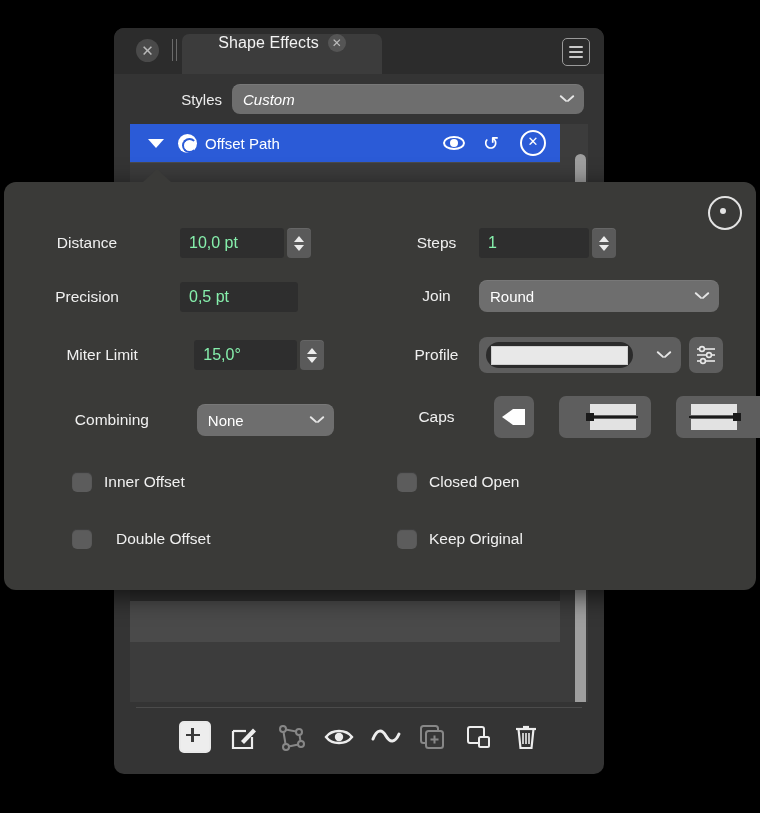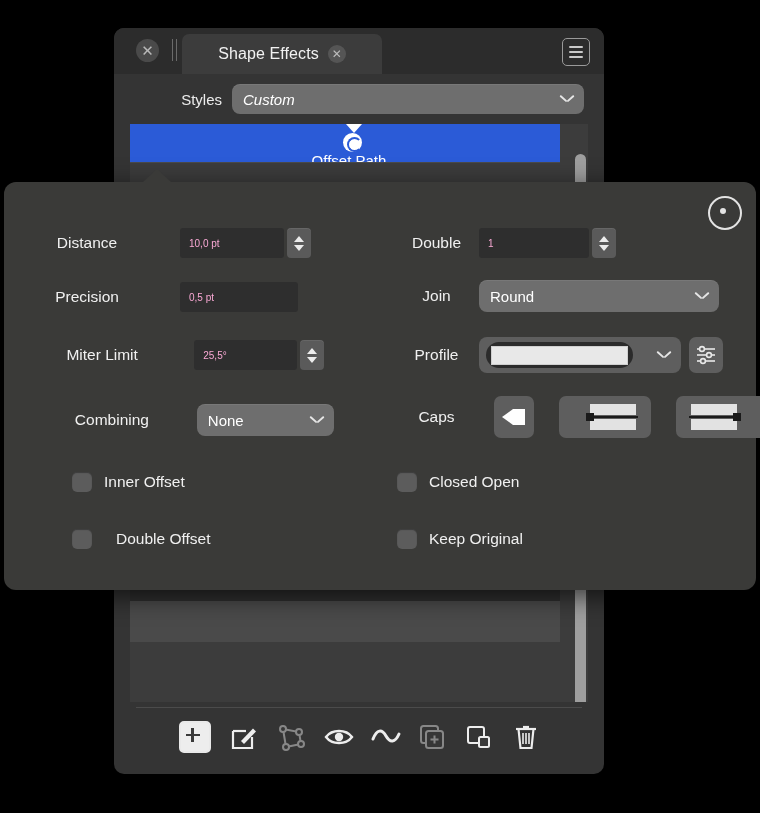--- a/index.html
+++ b/index.html
@@ -28,21 +28,21 @@
   .tb-grip{
     position:absolute;left:56px;top:11px;width:12px;height:22px;
   }
   .tb-grip i{position:absolute;top:0;width:1px;height:22px;background:#6a6a6a;display:block;}
   .tb-grip i:nth-child(1){left:2px;}
   .tb-grip i:nth-child(2){left:6px;}
 
   .tab{
     position:absolute;left:68px;top:6px;width:200px;height:40px;
     background:#3c3c3c;border-radius:7px 7px 0 0;
-    display:flex;align-items:center;justify-content:center;gap:9px;
+    display:flex;align-items:flex-start;justify-content:center;gap:9px;
   }
   .tab-label{color:#f2f2f2;font-size:16px;letter-spacing:.1px;}
   .tab-close{
     width:18px;height:18px;border-radius:50%;background:#555;color:#bdbdbd;
     font-size:12px;line-height:18px;text-align:center;
   }
   .tb-menu{
     position:absolute;right:14px;top:10px;width:26px;height:26px;border-radius:5px;
     border:1.5px solid #9a9a9a;display:flex;flex-direction:column;
     justify-content:center;align-items:center;gap:3.5px;
@@ -75,21 +75,21 @@
   .chev:after{right:0;transform:rotate(-42deg);transform-origin:right center;}
   .styles-combo{width:352px;font-style:italic;}
 
   
   .eff-list{
     position:absolute;left:16px;top:96px;width:458px;bottom:72px;
     background:#3c3c3c;overflow:hidden;
   }
   .eff-row{
     position:absolute;left:0;width:430px;height:38px;
-    display:flex;align-items:center;flex-direction:column;
+    display:flex;align-items:center;
   }
   .eff-row.selected{background:#2b5bd7;top:38px;}
   .eff-row .tri{
     width:0;height:0;margin-left:18px;
     border-left:8px solid transparent;border-right:8px solid transparent;
     border-top:9px solid #fff;
   }
   .eff-icon{
     width:19px;height:19px;border-radius:50%;background:#fff;margin-left:14px;
     position:relative;flex:none;
@@ -149,21 +149,21 @@
     border:2px solid #e3e3e3;
   }
   .pop-rec:after{
     content:"";position:absolute;left:10px;top:10px;width:6px;height:6px;border-radius:50%;background:#e3e3e3;
   }
 
   .frow{position:absolute;display:flex;align-items:center;}
   .flabel{color:#f0f0f0;font-size:15.5px;text-align:center;}
   .numfield{
     background:#2e2e2e;height:30px;border-radius:3px;display:flex;align-items:center;
-    color:#f9a8d4;font-size:10px;padding-left:9px;box-sizing:border-box;
+    color:#86efac;font-size:16px;padding-left:9px;box-sizing:border-box;
   }
   .stepper{
     width:24px;height:30px;margin-left:3px;border-radius:4px;background:#5a5a5a;
     display:flex;flex-direction:column;align-items:center;justify-content:center;gap:3px;
     box-shadow:inset 0 1px 0 rgba(255,255,255,.08);
   }
   .stepper .up,.stepper .dn{width:0;height:0;border-left:5px solid transparent;border-right:5px solid transparent;}
   .stepper .up{border-bottom:6px solid #ececec;}
   .stepper .dn{border-top:6px solid #ececec;}
 
@@ -332,37 +332,37 @@
         </span>
     </div>
 
     <div class="frow" style="left:0;top:100px;width:320px;">
       <span class="flabel" style="width:166px;">Precision</span>
       <span class="numfield" style="width:118px;margin-left:10px;">0,5 pt</span>
     </div>
 
     <div class="frow" style="left:0;top:158px;width:320px;">
       <span class="flabel" style="width:166px;padding-left:16px;">Miter Limit</span>
-      <span class="numfield" style="width:104px;margin-left:10px;">25,5°</span>
+      <span class="numfield" style="width:104px;margin-left:10px;">15,0°</span>
       <span class="stepper">
           <i class="up"></i>
           <i class="dn"></i>
         </span>
     </div>
 
     <div class="frow" style="left:0;top:222px;width:330px;">
       <span class="flabel" style="width:166px;padding-left:32px;">Combining</span>
       <span class="combo" style="width:150px;height:32px;margin-left:9px;">
         <span class="val">None</span>
         <span class="chev"></span>
       </span>
     </div>
 
     <div class="frow" style="left:400px;top:46px;">
-      <span class="flabel" style="width:65px;">Double</span>
+      <span class="flabel" style="width:65px;">Steps</span>
       <span class="numfield" style="width:110px;margin-left:10px;">1</span>
       <span class="stepper">
           <i class="up"></i>
           <i class="dn"></i>
         </span>
     </div>
 
     <div class="frow" style="left:400px;top:98px;">
       <span class="flabel" style="width:65px;">Join</span>
       <span class="combo" style="width:240px;height:32px;margin-left:10px;">

